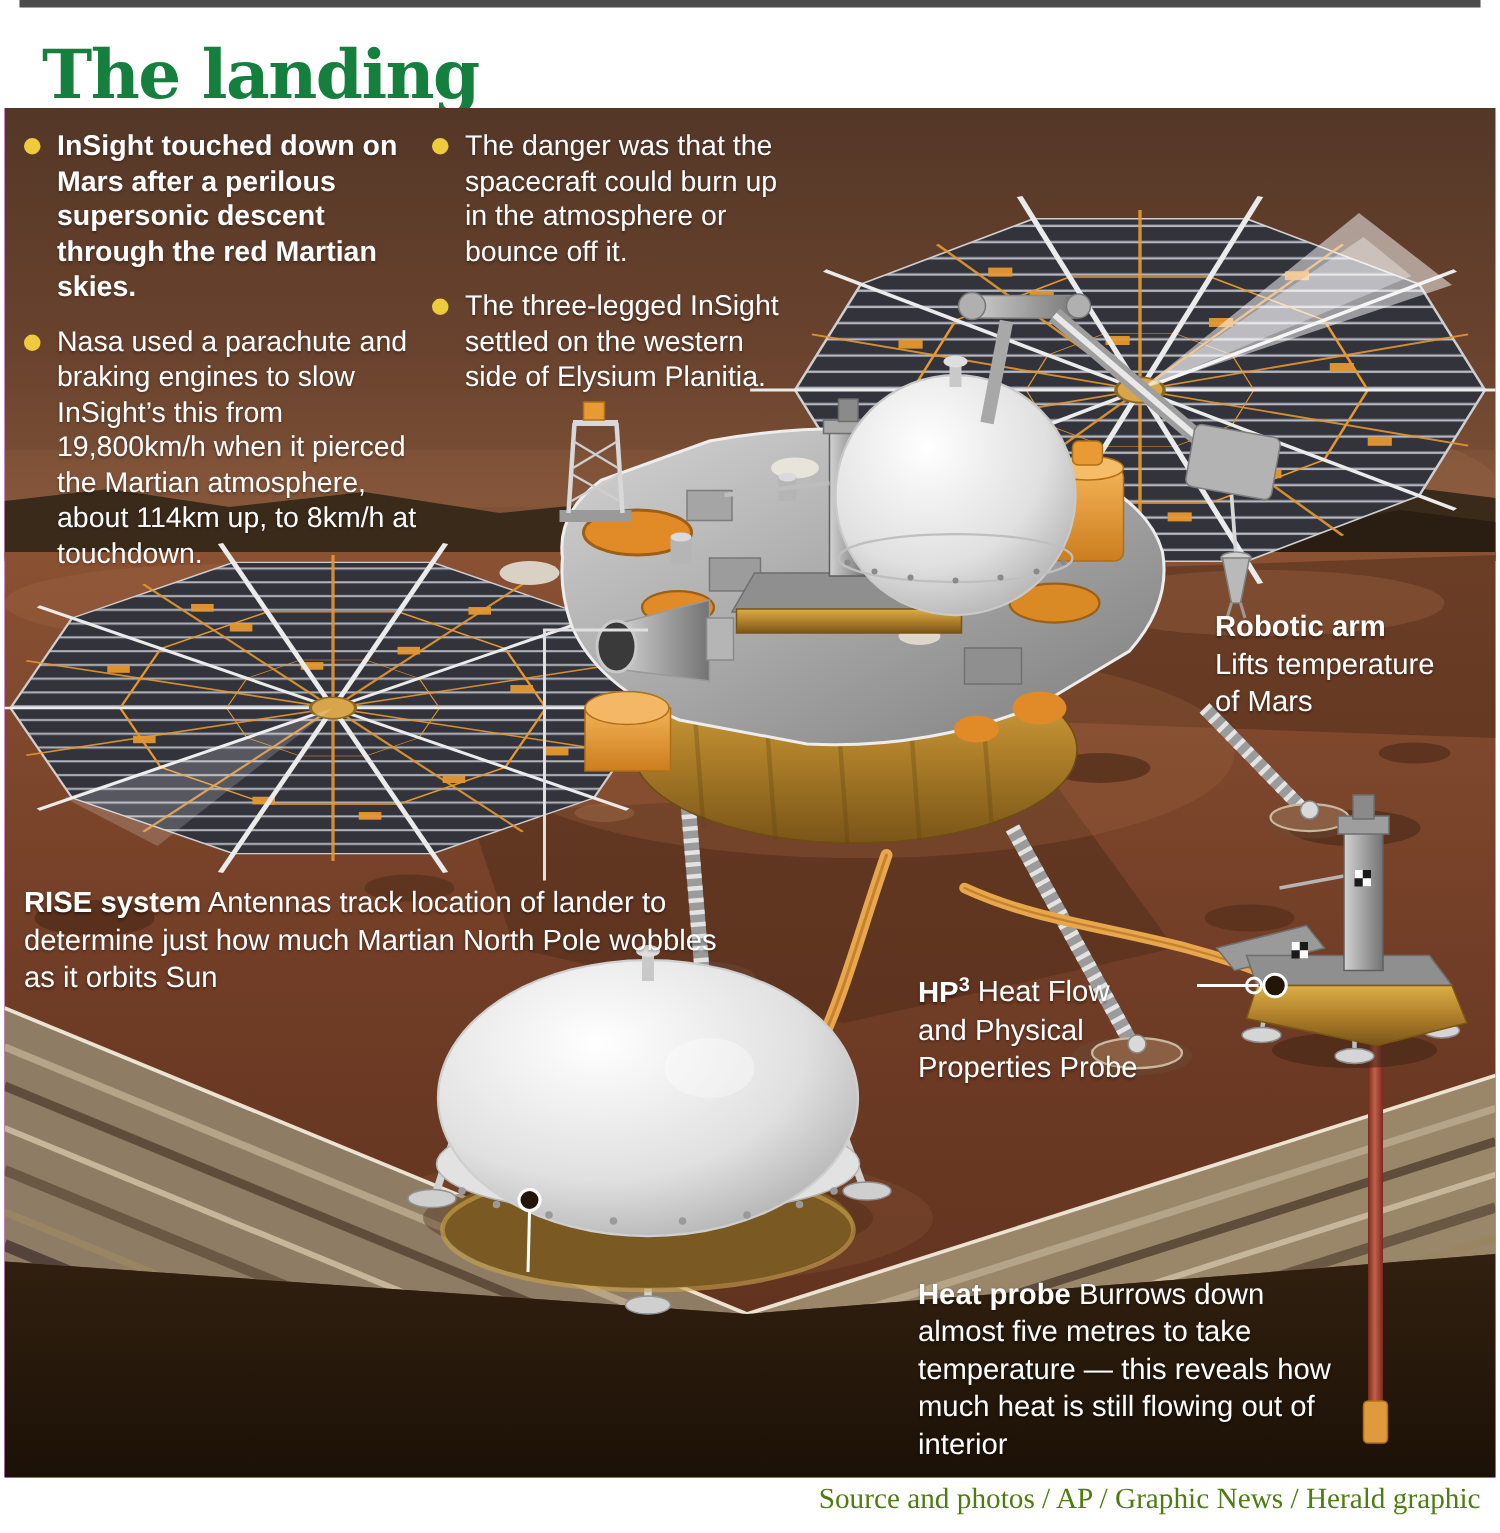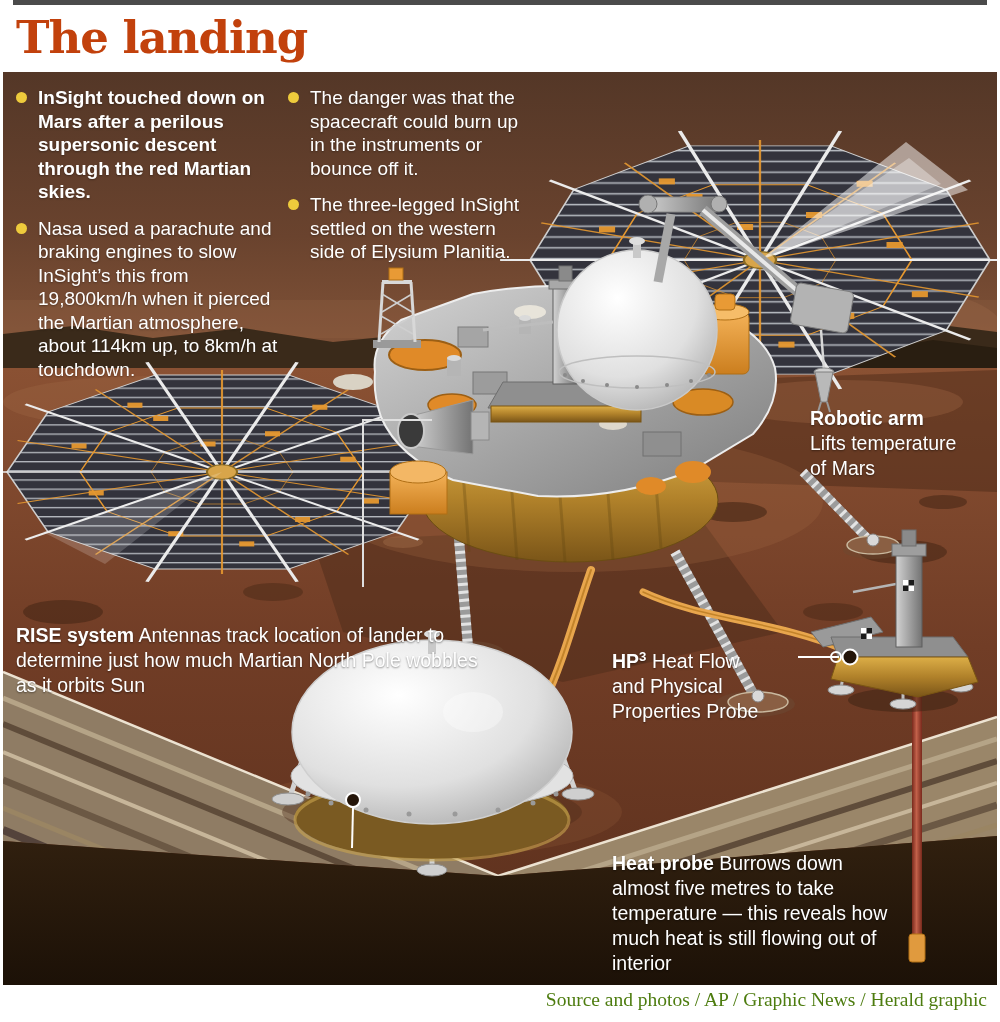--- a/index.html
+++ b/index.html
@@ -1,37 +1,37 @@
 <!DOCTYPE html>
 <html><head>
 <meta charset="utf-8">
 <style>
   html,body{margin:0;padding:0;background:#ffffff;}
   .page{position:relative;width:1000px;height:1022px;background:#ffffff;overflow:hidden;
         font-family:"Liberation Sans",sans-serif;}
   .top-rule{position:absolute;left:13px;top:0;width:974px;height:5px;background:#4b4b4b;}
-  .title{position:absolute;left:12px;top:8px;margin:4px;font-family:"DejaVu Serif","Liberation Serif",serif;
-         font-weight:700;font-size:45px;line-height:52px;color:#c2410c;letter-spacing:-1px;}
+  .title{position:absolute;left:12px;top:8px;margin:16px;font-family:"DejaVu Serif","Liberation Serif",serif;
+         font-weight:700;font-size:45px;line-height:52px;color:#15803d;letter-spacing:-1px;}
   .panel{position:absolute;left:3px;top:72px;width:994px;height:913px;background:#d946ef;}
   .panel svg{position:absolute;left:0;top:0;}
   .bullets{position:absolute;display:flex;flex-direction:column;gap:13px;}
   .col1{left:13px;top:14px;width:262px;}
   .col2{left:285px;top:14px;width:248px;}
   .bullet{display:flex;align-items:flex-start;}
   .dot{flex:0 0 auto;width:11px;height:11px;border-radius:50%;background:#eecb3c;margin:6px 11px 0 0;}
   .bt{color:#ffffff;font-size:19px;line-height:23.5px;text-shadow:0 1px 2px rgba(0,0,0,.35);}
   .bold{font-weight:700;}
   .label{position:absolute;color:#ffffff;font-size:19.5px;line-height:25px;
          text-shadow:0 1px 2px rgba(0,0,0,.45);}
   .label .b{font-weight:700;}
   .label .block{display:block;}
   .label sup{font-size:0.68em;vertical-align:super;font-weight:700;}
   .solar{left:805px;top:36px;width:180px;}
   .arm{left:807px;top:334px;width:172px;}
-  .rise{left:13px;top:518px;width:474px;margin-top:33px;}
+  .rise{left:13px;top:518px;width:474px;}
   .hp3{left:609px;top:571px;width:160px;}
   .seis{left:13px;top:779px;width:378px;}
   .heat{left:609px;top:779px;width:288px;}
   .source{position:absolute;right:13px;top:989px;font-size:19.5px;color:#4d7c0f;font-family:Liberation Serif, serif;}
 </style>
 </head>
 <body>
 
 <div class="page">
   <div class="top-rule"></div>
@@ -403,21 +403,21 @@
       </div>
       <div class="bullet">
         <span class="dot"></span>
         <span class="bt">Nasa used a parachute and braking engines to slow InSight’s this from 19,800km/h when it pierced the Martian atmosphere, about 114km up, to 8km/h at touchdown.</span>
       </div>
     </div>
 
     <div class="bullets col2">
       <div class="bullet">
         <span class="dot"></span>
-        <span class="bt">The danger was that the spacecraft could burn up in the instruments or bounce off it.</span>
+        <span class="bt">The danger was that the spacecraft could burn up in the atmosphere or bounce off it.</span>
       </div>
       <div class="bullet">
         <span class="dot"></span>
         <span class="bt">The three-legged InSight settled on the western side of Elysium Planitia.</span>
       </div>
     </div>
 
 
     <div class="label arm">
       <span class="b block">Robotic arm</span>

